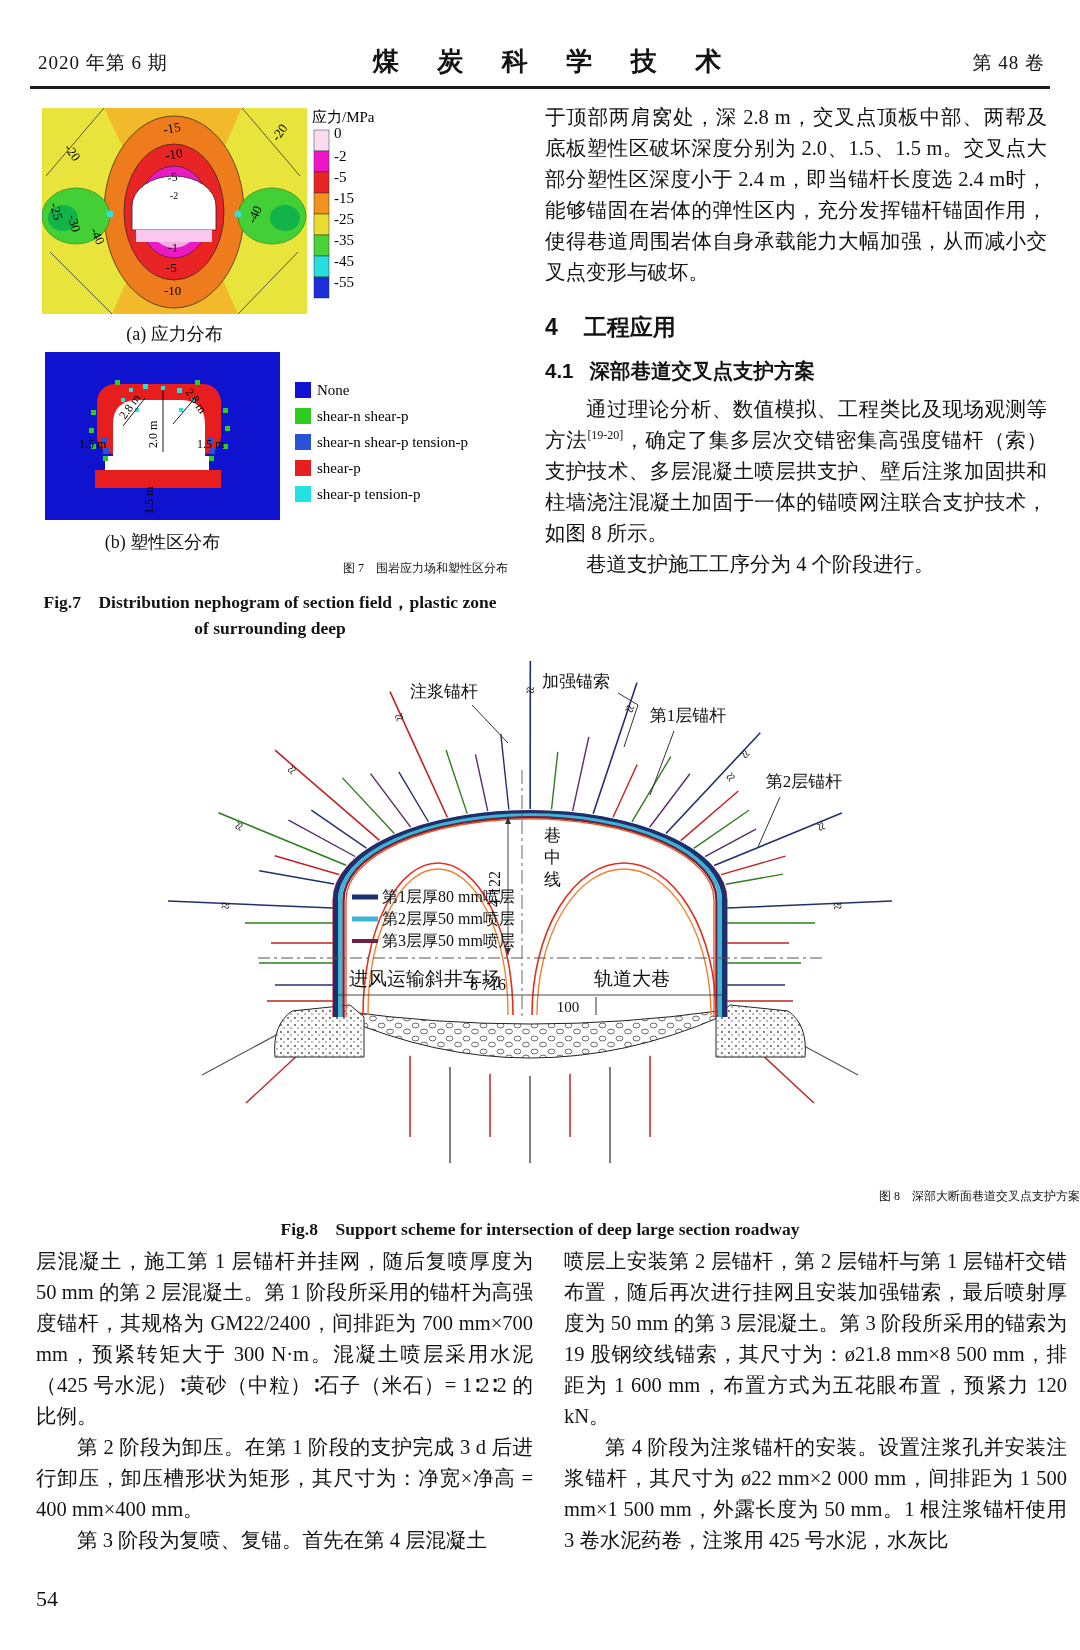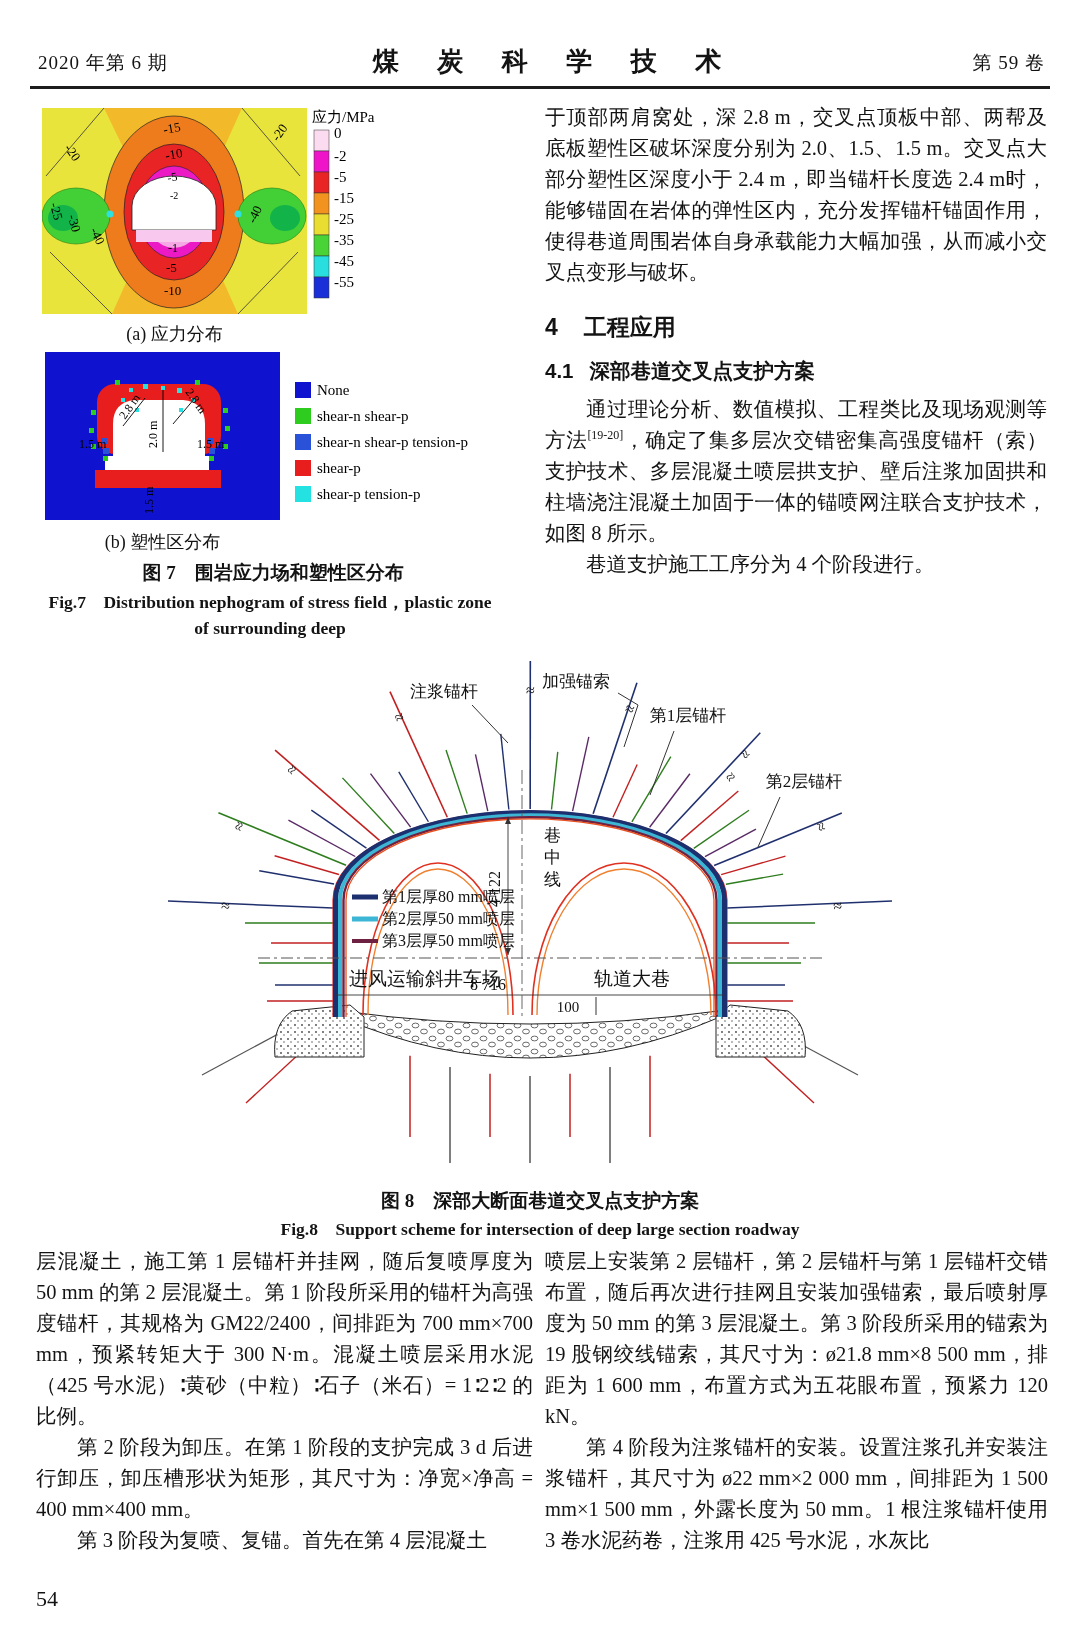--- a/index.html
+++ b/index.html
@@ -9,34 +9,34 @@
   .hdr{font-size:19px;letter-spacing:1px;}
   .hdr-center{width:100%;text-align:center;font-weight:bold;font-size:26px;letter-spacing:16px;padding-left:15px;}
   .rule{left:30px;right:30px;height:3px;background:#1c1c1c;}
   .body-text{font-size:20.5px;line-height:31px;text-align:justify;}
   .body-text p{margin:0;}
   .indent{text-indent:2em;}
   .h4{font-family:"Liberation Sans","DejaVu Sans",sans-serif;font-weight:bold;font-size:23px;margin:24px 0 12px 0;}
   .h41{font-family:"Liberation Sans","DejaVu Sans",sans-serif;font-weight:bold;font-size:20.5px;margin:10px 0 8px 0;}
   .h4 .num{margin-right:26px;} .h41 .num{margin-right:16px;}
   .cap{text-align:center;font-size:18px;}
-  .cap-bold{font-weight:bold;font-size:19px;text-align:center;}
+  .cap-bold{font-weight:normal;font-size:12px;text-align:right;}
   .cap-en{font-weight:600;font-size:17.5px;text-align:center;}
   sup{font-size:12px;line-height:0;}
   .pagenum{font-size:22px;}
   svg text{font-family:"Liberation Serif","DejaVu Serif",serif;}
 </style>
 </head>
 <body>
 
 <div class="page">
 
   <div class="abs hdr" style="left:38px;top:50px;">2020 年第 6 期</div>
   <div class="abs hdr-center" style="left:0;top:44px;">煤 炭 科 学 技 术</div>
-  <div class="abs hdr" style="right:35px;top:50px;">第 59 卷</div>
+  <div class="abs hdr" style="right:35px;top:50px;">第 48 卷</div>
   <div class="abs rule" style="top:86px;"></div>
 
   <svg class="abs" style="left:42px;top:106px;" width="340" height="212" viewBox="0 0 340 212">
     <rect x="0" y="2" width="265" height="206" fill="#e9e43c"></rect>
     <polygon points="62,2 200,2 172,64 92,64" fill="#f2ba2a"></polygon>
     <polygon points="70,208 196,208 170,150 96,150" fill="#f2ba2a"></polygon>
     <ellipse cx="132" cy="106" rx="70" ry="96" fill="#ee7c1c" stroke="#222" stroke-width="0.7"></ellipse>
     <ellipse cx="132" cy="106" rx="50" ry="68" fill="#e82425" stroke="#222" stroke-width="0.7"></ellipse>
     <ellipse cx="132" cy="106" rx="36" ry="46" fill="#ec1ac4" stroke="#222" stroke-width="0.6"></ellipse>
     <ellipse cx="132" cy="106" rx="29" ry="36" fill="#f6a8e4"></ellipse>
@@ -136,21 +136,21 @@
       <rect x="250" y="134" width="16" height="16" fill="#25e2e2"></rect>
       <text x="272" y="43" font-size="15">None</text>
       <text x="272" y="69" font-size="15">shear-n shear-p</text>
       <text x="272" y="95" font-size="15">shear-n shear-p tension-p</text>
       <text x="272" y="121" font-size="15">shear-p</text>
       <text x="272" y="147" font-size="15">shear-p tension-p</text>
     </g>
   </svg>
   <div class="abs cap" style="left:45px;top:530px;width:235px;">(b) 塑性区分布</div>
   <div class="abs cap-bold" style="left:38px;top:560px;width:470px;">图 7　围岩应力场和塑性区分布</div>
-  <div class="abs cap-en" style="left:20px;top:590px;width:500px;">Fig.7　Distribution nephogram of stress field，plastic zone</div>
+  <div class="abs cap-en" style="left:20px;top:590px;width:500px;">Fig.7　Distribution nephogram of section field，plastic zone</div>
   <div class="abs cap-en" style="left:20px;top:618px;width:500px;">of surrounding deep</div>
 
   <div class="abs body-text" style="left:545px;top:102px;width:502px;">
     <p>于顶部两肩窝处，深 2.8 m，交叉点顶板中部、两帮及底板塑性区破坏深度分别为 2.0、1.5、1.5 m。交叉点大部分塑性区深度小于 2.4 m，即当锚杆长度选 2.4 m时，能够锚固在岩体的弹性区内，充分发挥锚杆锚固作用，使得巷道周围岩体自身承载能力大幅加强，从而减小交叉点变形与破坏。</p>
     <div class="h4">
       <span class="num">4</span><span>工程应用</span>
     </div>
     <div class="h41">
       <span class="num">4.1</span><span>深部巷道交叉点支护方案</span>
     </div>
@@ -274,19 +274,19 @@
       <text x="714" y="136" font-size="16" fill="#111" text-anchor="middle" transform="rotate(-40 714 136)">≈</text>
     </svg>
   <div class="abs cap-bold" style="left:0;top:1188px;width:1080px;">图 8　深部大断面巷道交叉点支护方案</div>
   <div class="abs cap-en" style="left:0;top:1217px;width:1080px;">Fig.8　Support scheme for intersection of deep large section roadway</div>
 
   <div class="abs body-text" style="left:36px;top:1246px;width:497px;">
     <p>层混凝土，施工第 1 层锚杆并挂网，随后复喷厚度为 50 mm 的第 2 层混凝土。第 1 阶段所采用的锚杆为高强度锚杆，其规格为 GM22/2400，间排距为 700 mm×700 mm，预紧转矩大于 300 N·m。混凝土喷层采用水泥（425 号水泥）∶黄砂（中粒）∶石子（米石）= 1∶2∶2 的比例。</p>
     <p class="indent">第 2 阶段为卸压。在第 1 阶段的支护完成 3 d 后进行卸压，卸压槽形状为矩形，其尺寸为：净宽×净高 = 400 mm×400 mm。</p>
     <p class="indent">第 3 阶段为复喷、复锚。首先在第 4 层混凝土</p>
   </div>
-  <div class="abs body-text" style="left:545px;top:1246px;width:503px;">
+  <div class="abs body-text" style="left:564px;top:1246px;width:503px;">
     <p>喷层上安装第 2 层锚杆，第 2 层锚杆与第 1 层锚杆交错布置，随后再次进行挂网且安装加强锚索，最后喷射厚度为 50 mm 的第 3 层混凝土。第 3 阶段所采用的锚索为 19 股钢绞线锚索，其尺寸为：ø21.8 mm×8 500 mm，排距为 1 600 mm，布置方式为五花眼布置，预紧力 120 kN。</p>
     <p class="indent">第 4 阶段为注浆锚杆的安装。设置注浆孔并安装注浆锚杆，其尺寸为 ø22 mm×2 000 mm，间排距为 1 500 mm×1 500 mm，外露长度为 50 mm。1 根注浆锚杆使用 3 卷水泥药卷，注浆用 425 号水泥，水灰比</p>
   </div>
 
   <div class="abs pagenum" style="left:36px;top:1586px;">54</div>
 </div>
 
 </body></html>

